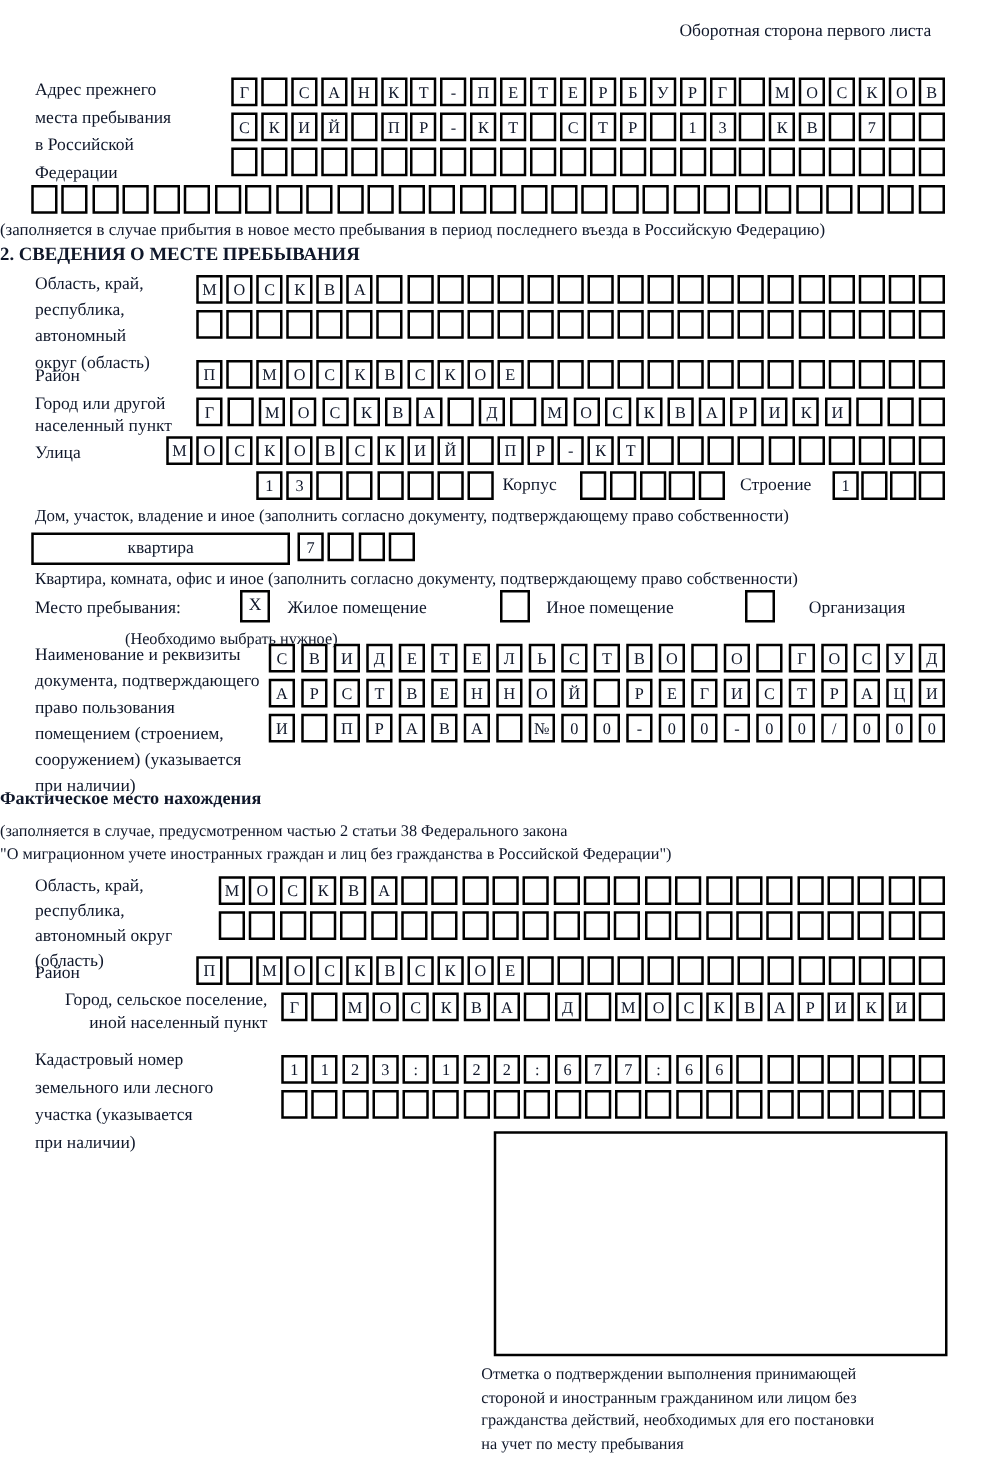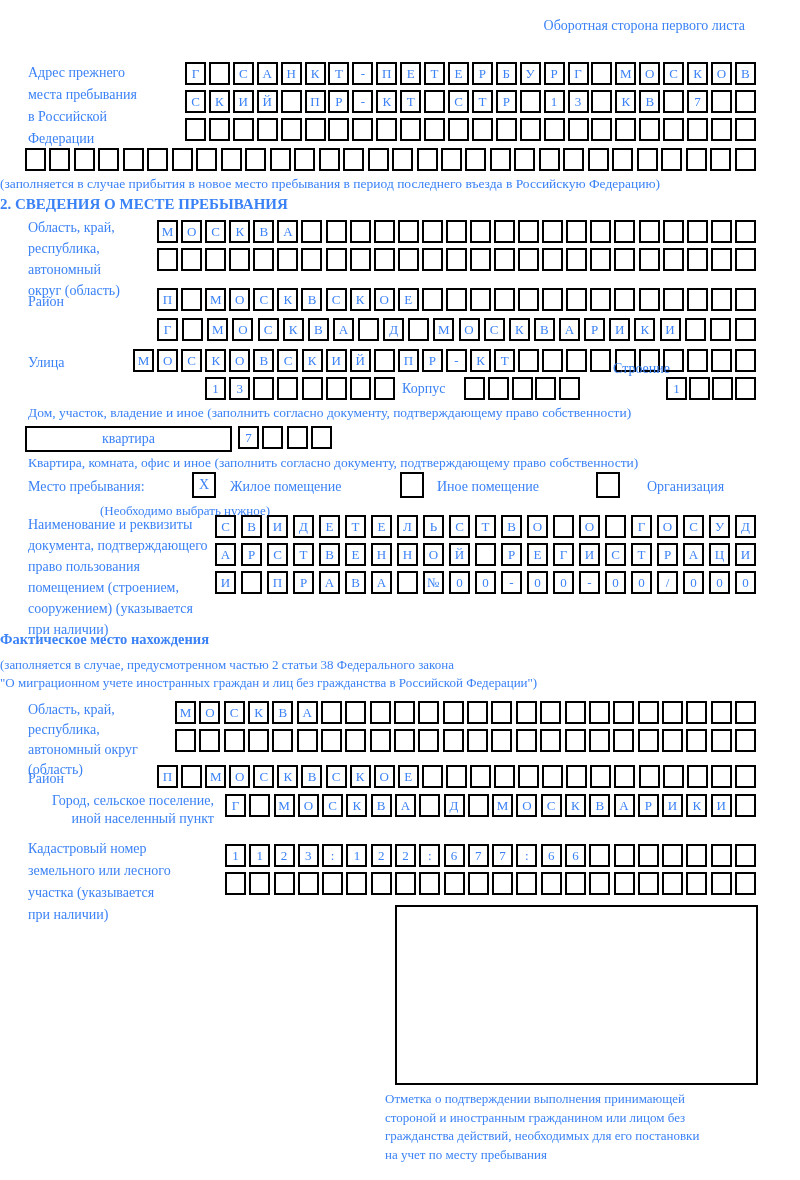--- a/index.html
+++ b/index.html
@@ -1,16 +1,16 @@
 <!DOCTYPE html>
 <html><head>
 <meta charset="utf-8">
 <style>
   html,body{margin:0;padding:0;background:#fff;}
-  .page{position:relative;width:800px;height:1180px;background:#fff;color:#3b82f6;
+  .page{position:relative;width:800px;height:1180px;background:#fff;color:#0f172a;
         font-family:"Liberation Serif","DejaVu Serif",serif;overflow:hidden;}
   .lbl{position:absolute;font-size:14px;line-height:21px;white-space:pre-line;}
   .note{position:absolute;font-size:13.5px;}
   .center{text-align:left;}
   .bold{font-weight:bold;}
   .boxrow{position:absolute;display:flex;justify-content:space-between;}
   .cb{flex:none;box-sizing:content-box;width:17px;height:19px;border:2px solid #000;
       font-size:13px;line-height:19px;text-align:center;background:#fff;}
   .widebox{position:absolute;border:2px solid #000;text-align:center;font-size:14px;background:#fff;}
   .checkbox{position:absolute;box-sizing:content-box;width:20px;height:22px;border:2px solid #000;
@@ -223,20 +223,22 @@
       <span class="cb"></span>
       <span class="cb"></span>
       <span class="cb"></span>
       <span class="cb"></span>
       <span class="cb"></span>
       <span class="cb"></span>
       <span class="cb"></span>
       <span class="cb"></span>
     </div>
 
+  <div class="lbl" style="left:28px;top:315px;width:180px;line-height:18px;">Город или другой
+населенный пункт</div>
   <div class="boxrow" style="left:157px;top:318px;width:599px;">
       <span class="cb">Г</span>
       <span class="cb"></span>
       <span class="cb">М</span>
       <span class="cb">О</span>
       <span class="cb">С</span>
       <span class="cb">К</span>
       <span class="cb">В</span>
       <span class="cb">А</span>
       <span class="cb"></span>
@@ -298,21 +300,21 @@
       <span class="cb"></span>
     </div>
   <div class="lbl" style="left:402px;top:378px;">Корпус</div>
   <div class="boxrow" style="left:464px;top:377px;width:116px;">
       <span class="cb"></span>
       <span class="cb"></span>
       <span class="cb"></span>
       <span class="cb"></span>
       <span class="cb"></span>
     </div>
-  <div class="lbl" style="left:592px;top:358px;margin-left:21px;">Строение</div>
+  <div class="lbl" style="left:592px;top:378px;">Строение</div>
   <div class="boxrow" style="left:666px;top:377px;width:90px;">
       <span class="cb">1</span>
       <span class="cb"></span>
       <span class="cb"></span>
       <span class="cb"></span>
     </div>
   <div class="note" style="left:28px;top:405px;">Дом, участок, владение и иное (заполнить согласно документу, подтверждающему право собственности)</div>
 
   <div class="widebox" style="left:25px;top:426px;width:203px;height:22px;line-height:22px;">квартира</div>
   <div class="boxrow" style="left:238px;top:426px;width:94px;">

